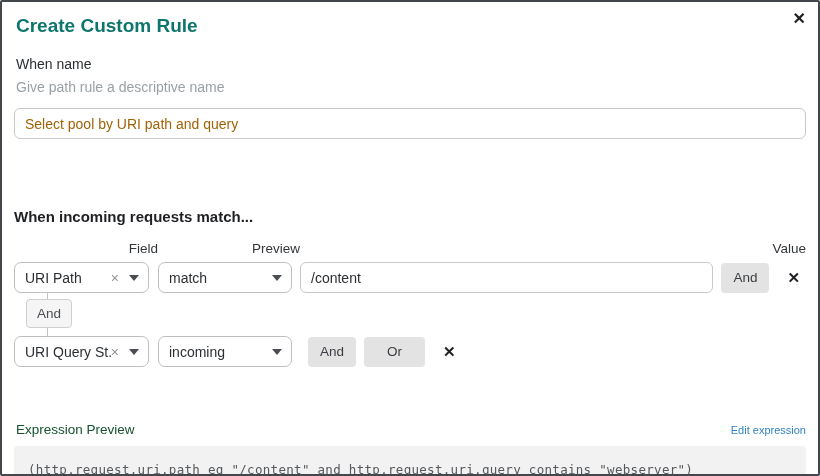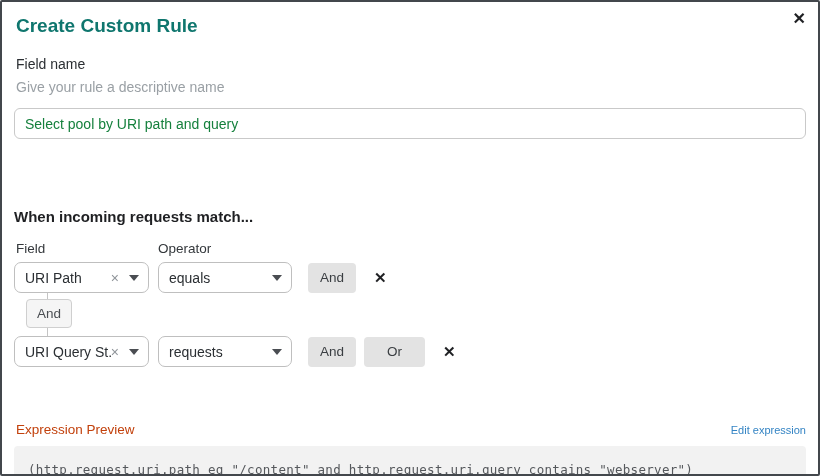--- a/index.html
+++ b/index.html
@@ -55,39 +55,40 @@
 
   .text-input {
     display: block;
     width: 100%;
     height: 31px;
     margin-top: 13px;
     border: 1px solid #c9c9c9;
     border-radius: 6px;
     padding: 0 10px;
     font-size: 14px;
-    color: #15803d;
+    color: #a16207;
     font-family: "Liberation Sans", sans-serif;
     background: #fff;
     outline: none;
   }
 
   .match-heading {
     margin-top: 69px;
     font-size: 15px;
     font-weight: 700;
     color: #1f2023;
   }
 
   .col-labels {
     display: flex;
     margin-top: 16px;
     margin-left: 2px;
     font-size: 13.5px;
     color: #33373b;
+    text-align: right;
   }
   .col-labels .lbl-field    { width: 142px; }
   .col-labels .lbl-operator { width: 142px; }
   .col-labels .lbl-value    { flex: 1; }
 
   .match-row {
     display: flex;
     align-items: center;
     margin-top: 6px;
   }
@@ -191,21 +192,21 @@
     line-height: 27px;
   }
 
   .expr-header {
     display: flex;
     justify-content: space-between;
     align-items: baseline;
     margin-top: 55px;
     margin-left: 2px;
   }
-  .expr-label { font-size: 13.5px; color: #c2410c; }
+  .expr-label { font-size: 13.5px; color: #14532d; }
   .expr-edit-link {
     font-size: 11px;
     color: #3484c4;
     text-decoration: none;
     cursor: pointer;
   }
 
   .expr-code {
     margin-top: 9px;
     background: #f2f2f2;
@@ -221,59 +222,61 @@
 </style>
 </head>
 <body>
 
 <div class="dialog">
 
   <button class="close-btn">✕</button>
 
   <div class="title">Create Custom Rule</div>
 
-  <div class="rule-label">Field name</div>
-  <div class="rule-help">Give your rule a descriptive name</div>
+  <div class="rule-label">When name</div>
+  <div class="rule-help">Give path rule a descriptive name</div>
   <input class="text-input" type="text" value="Select pool by URI path and query" style="">
 
   <div class="match-heading">When incoming requests match...</div>
 
   <div class="col-labels">
     <div class="lbl-field">Field</div>
-    <div class="lbl-operator">Operator</div>
+    <div class="lbl-operator">Preview</div>
+    <div class="lbl-value">Value</div>
   </div>
 
   <div class="match-row">
     <div class="dropdown dd-field">
       <span class="dd-text">URI Path</span>
       <span class="dd-clear">×</span>
       <span class="caret"></span>
     </div>
     <div class="dropdown dd-operator">
-      <span class="dd-text">equals</span>
-      <span class="caret"></span>
-    </div>
+      <span class="dd-text">match</span>
+      <span class="caret"></span>
+    </div>
+    <input class="value-input" type="text" value="/content" style="">
     <button class="gray-btn">And</button>
     <button class="row-delete">✕</button>
   </div>
 
   <div class="connector">
     <span class="vline vline-top"></span>
     <div class="connector-chip">And</div>
     <span class="vline vline-bottom"></span>
   </div>
 
   <div class="match-row" style="margin-top:0;">
     <div class="dropdown dd-field">
       <span class="dd-text">URI Query St...</span>
       <span class="dd-clear">×</span>
       <span class="caret"></span>
     </div>
     <div class="dropdown dd-operator">
-      <span class="dd-text">requests</span>
+      <span class="dd-text">incoming</span>
       <span class="caret"></span>
     </div>
     <button class="gray-btn">And</button>
     <button class="gray-btn" style="margin-left:8px; padding:0 23px;">Or</button>
     <button class="row-delete">✕</button>
   </div>
 
   <div class="expr-header">
     <div class="expr-label">Expression Preview</div>
     <a class="expr-edit-link">Edit expression</a>

